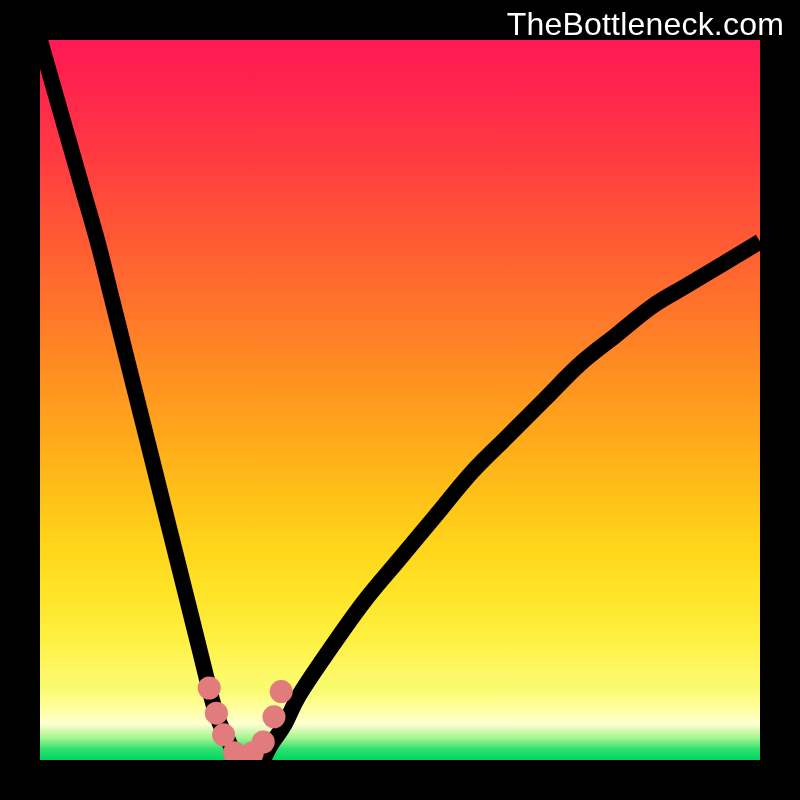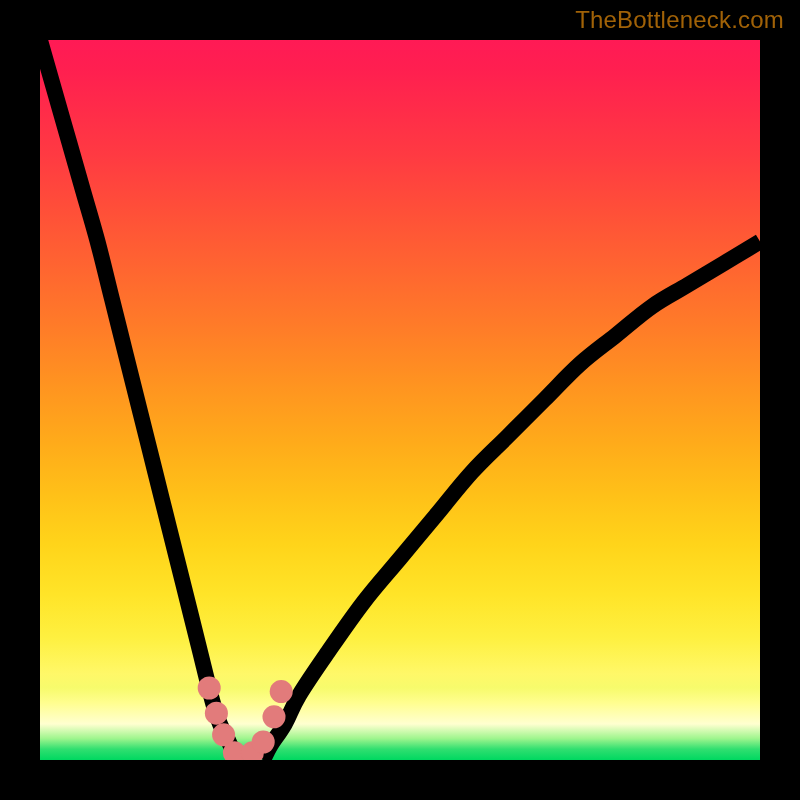--- a/index.html
+++ b/index.html
@@ -48,22 +48,22 @@
       #ffffd0 95%,
       #9ff58e 97%,
       #30df70 98.5%,
       #00d860 100%
     );
   }
   .watermark {
     position: absolute;
     top: 6px;
     right: 16px;
-    color: #a16207;
-    font-size: 24px;
+    color: #ffffff;
+    font-size: 32px;
     font-weight: 500;
     z-index: 10;
     letter-spacing: 0.2px;
   }
   svg.curves {
     position: absolute;
     inset: 0;
     width: 100%;
     height: 100%;
   }

